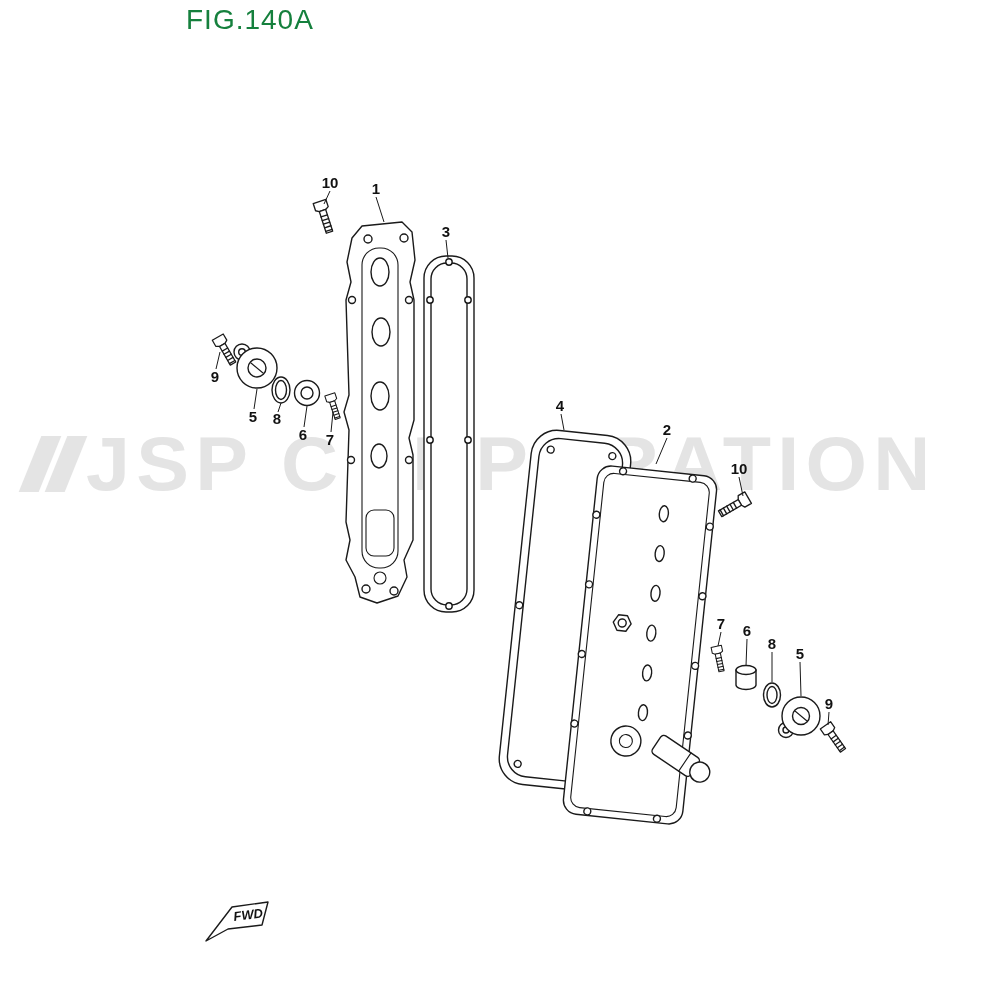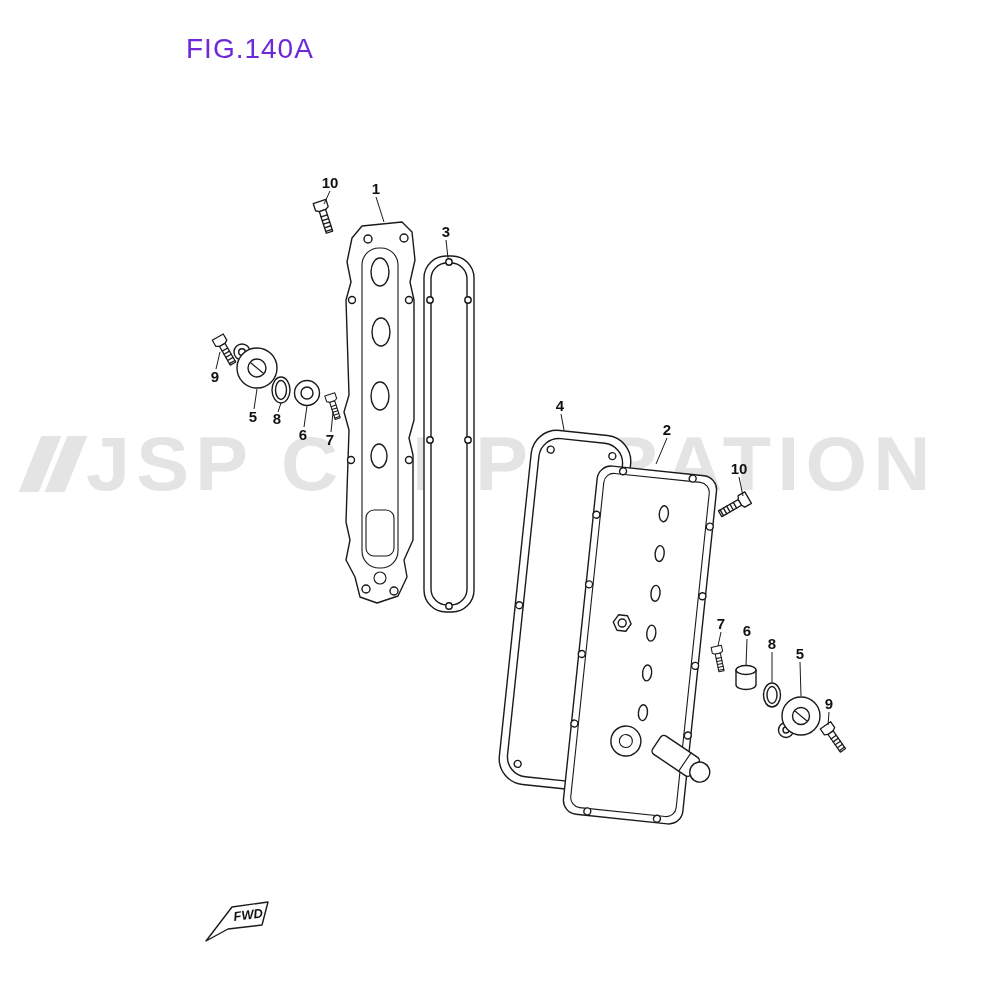--- a/index.html
+++ b/index.html
@@ -5,23 +5,23 @@
   html,body{margin:0;padding:0;background:#ffffff;}
   .page{
     position:relative;
     width:1000px;height:1000px;
     background:#ffffff;
     overflow:hidden;
     font-family:"Liberation Sans", sans-serif;
   }
   .figure-title{
     position:absolute;
-    left:186px;top:33px;
+    left:186px;top:4px;
     font-size:28px;
-    color:#6d28d9;
+    color:#15803d;
     letter-spacing:1px;
   }
   .watermark{
     position:absolute;
     left:30px;top:420px;
     width:960px;
     display:flex;
     align-items:center;
     gap:10px;
     z-index:0;

